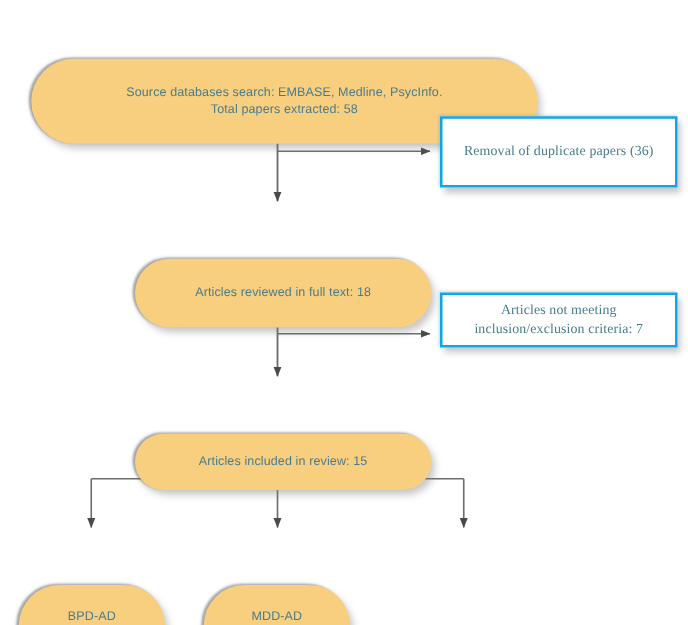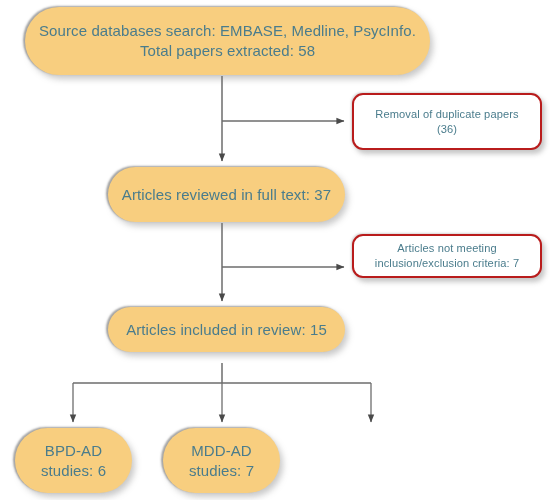--- a/index.html
+++ b/index.html
@@ -39,31 +39,32 @@
     z-index: 2;
   }
   .node-pill {
     background: #f8ce7f;
     border-radius: 999px;
     box-shadow: -2px -1px 2px rgba(90,90,90,0.55),
                  3px 4px 6px rgba(120,120,120,0.40);
   }
   .node-rect {
     background: #ffffff;
-    border: 2px solid #b91c1c;
-    border-radius: 11px;
+    border: 2px solid #0ea5e9;
+    border-radius: 0;
     box-shadow: 3px 4px 5px rgba(130,130,130,0.45),
                 -1px -1px 2px rgba(150,150,150,0.35);
+    font-family: Liberation Serif, serif;
   }
   .node-text {
     display: block;
     padding: 0 10px;
     white-space: pre-line;
   }
-  .t14 { font-size: 15px; }
+  .t14 { font-size: 10px; margin-top: 40px; }
   .t13 { font-size: 11.1px; }
 </style>
 </head>
 <body>
 
 <div id="flow-canvas">
 
   <svg id="connector-layer" viewBox="0 0 550 500" width="550" height="500" xmlns="http://www.w3.org/2000/svg">
     <defs>
       <marker id="arrowhead" markerWidth="9" markerHeight="9" refX="7.6" refY="3.6" orient="auto" markerUnits="userSpaceOnUse">
@@ -93,21 +94,21 @@
   <div class="node node-pill t14" style="left:25px; top:7px; width:405px; height:68px;">
     <span class="node-text">Source databases search: EMBASE, Medline, PsycInfo.
 Total papers extracted: 58</span>
   </div>
 
   <div class="node node-rect t13" style="left:352px; top:93px; width:190px; height:57px;">
     <span class="node-text">Removal of duplicate papers (36)</span>
   </div>
 
   <div class="node node-pill t14" style="left:108px; top:167px; width:237px; height:55px;">
-    <span class="node-text">Articles reviewed in full text: 37</span>
+    <span class="node-text">Articles reviewed in full text: 18</span>
   </div>
 
   <div class="node node-rect t13" style="left:352px; top:234px; width:190px; height:44px;">
     <span class="node-text">Articles not meeting
 inclusion/exclusion criteria: 7</span>
   </div>
 
   <div class="node node-pill t14" style="left:108px; top:307px; width:237px; height:45px;">
     <span class="node-text">Articles included in review: 15</span>
   </div>

